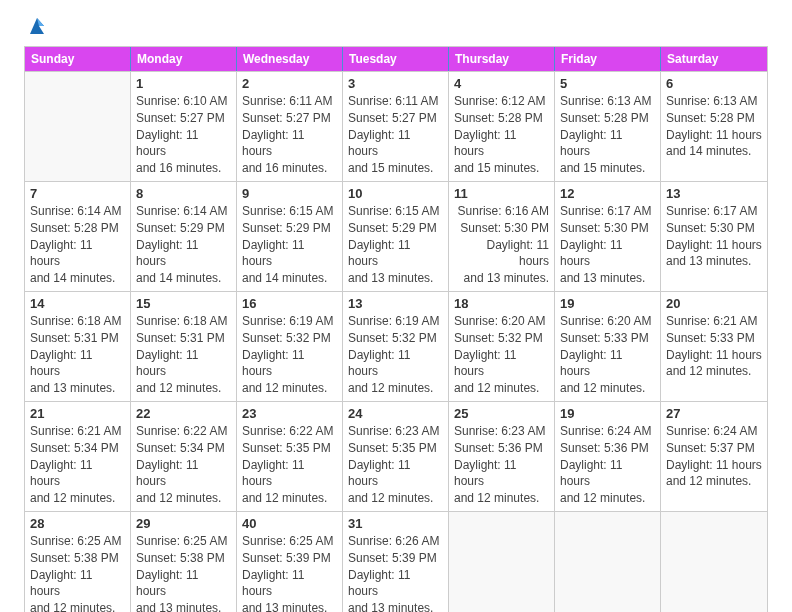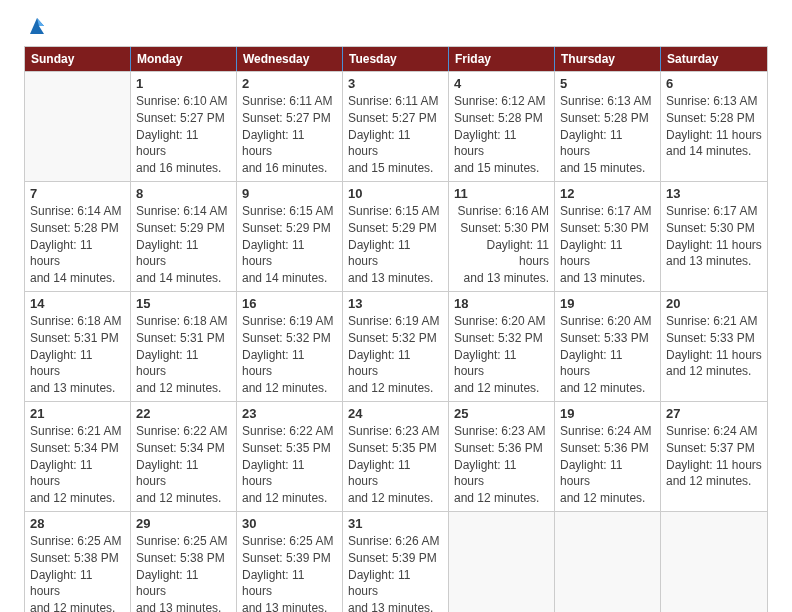--- a/index.html
+++ b/index.html
@@ -48,21 +48,21 @@
     }
     .calendar {
       flex: 1;
       display: flex;
       flex-direction: column;
       border: 1px solid #ccc;
     }
     .calendar-header {
       display: grid;
       grid-template-columns: repeat(7, 1fr);
-      background: #7f1d1d;
+      background: #d946ef;
     }
     .calendar-header-cell {
       color: #fff;
       font-size: 12px;
       font-weight: bold;
       padding: 5px 6px;
       text-align: left;
       border-right: 1px solid #4a8fd4;
     }
     .calendar-header-cell:last-child { border-right: none; }
@@ -122,22 +122,22 @@
       <div class="subtitle"></div>
     </div>
   </div>
 
   <div class="calendar">
     <div class="calendar-header" id="cal-header">
         <div class="calendar-header-cell">Sunday</div>
         <div class="calendar-header-cell">Monday</div>
         <div class="calendar-header-cell">Wednesday</div>
         <div class="calendar-header-cell">Tuesday</div>
+        <div class="calendar-header-cell">Thursday</div>
         <div class="calendar-header-cell">Friday</div>
-        <div class="calendar-header-cell">Thursday</div>
         <div class="calendar-header-cell">Saturday</div>
       </div>
     <div class="calendar-body" id="cal-body">
         <div class="calendar-week">
           <div class="calendar-cell empty"></div>
           <div class="calendar-cell">
             <span class="day-number">1</span>
             <div class="cell-info" style="white-space: pre-line;">Sunrise: 6:10 AM
 Sunset: 5:27 PM
 Daylight: 11 hours
@@ -341,21 +341,21 @@
 and 12 minutes.</div>
           </div>
           <div class="calendar-cell">
             <span class="day-number">29</span>
             <div class="cell-info" style="white-space: pre-line;">Sunrise: 6:25 AM
 Sunset: 5:38 PM
 Daylight: 11 hours
 and 13 minutes.</div>
           </div>
           <div class="calendar-cell">
-            <span class="day-number">30</span>
+            <span class="day-number">40</span>
             <div class="cell-info" style="white-space: pre-line;">Sunrise: 6:25 AM
 Sunset: 5:39 PM
 Daylight: 11 hours
 and 13 minutes.</div>
           </div>
           <div class="calendar-cell">
             <span class="day-number">31</span>
             <div class="cell-info" style="white-space: pre-line;">Sunrise: 6:26 AM
 Sunset: 5:39 PM
 Daylight: 11 hours

